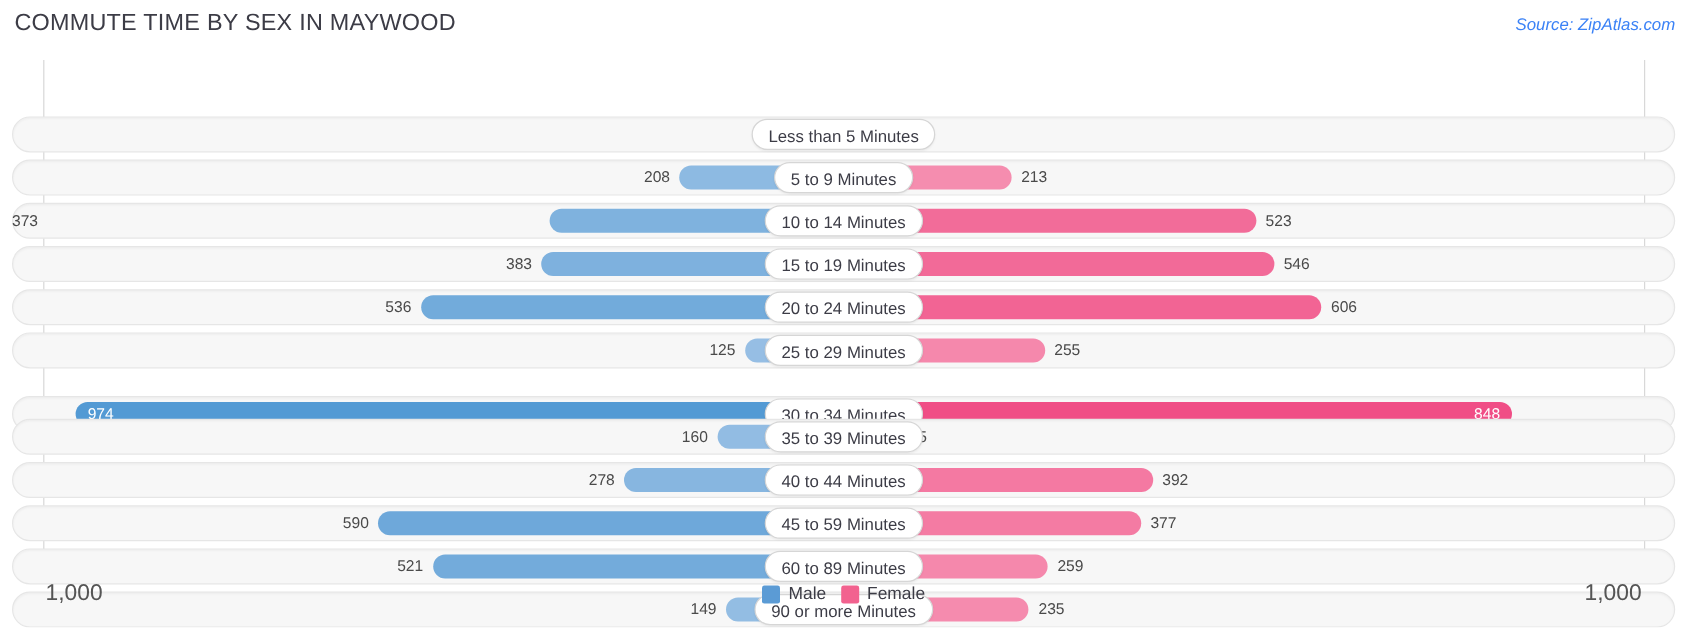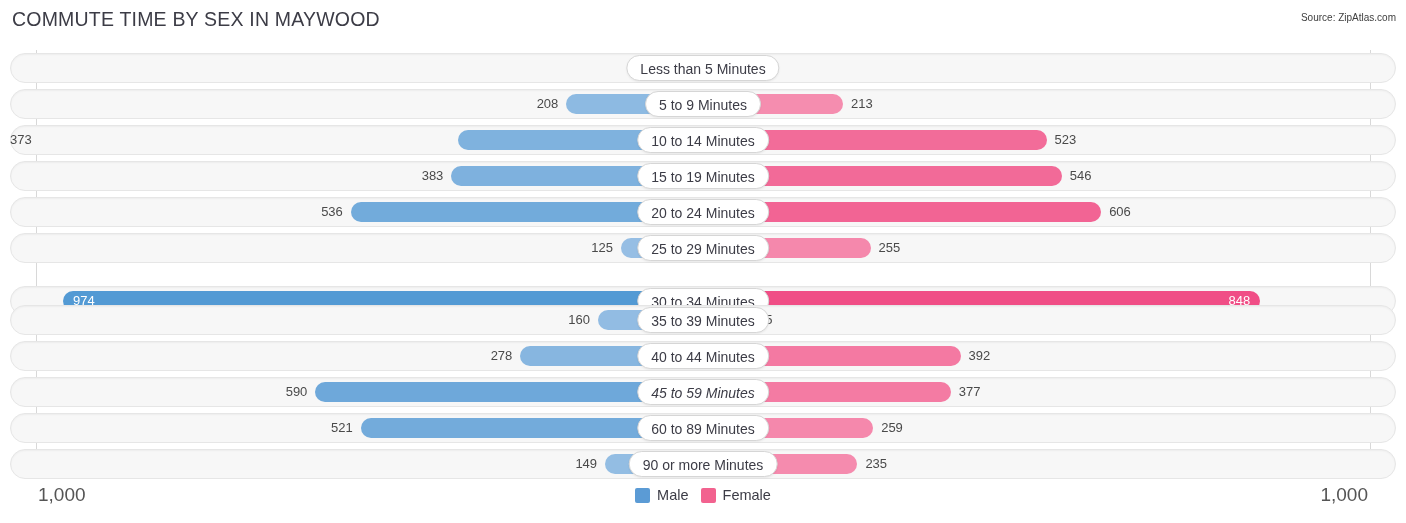--- a/index.html
+++ b/index.html
@@ -14,39 +14,40 @@
 
   
   .title{
     position:absolute;left:12px;top:8px;
     font-size:19.5px;letter-spacing:.2px;
     color:#3c3c46;font-weight:400;
     white-space:nowrap;
   }
   .source{
     position:absolute;right:10px;top:12px;
-    font-size:10px;
-    color:#404040;white-space:nowrap;
+    font-size:14px;font-style:italic;
+    color:#3b82f6;white-space:nowrap;
   }
 
   
   .plot{
     position:absolute;left:0;top:50px;
     width:1406px;height:432px;
   }
   .axis-line{
     position:absolute;top:0;bottom:16px;width:1px;
     background:#d8d8d8;
   }
   .axis-left{left:36px;}
   .axis-right{left:1370px;}
 
   .row{
     position:absolute;left:10px;width:1386px;height:42px;
     box-sizing:border-box;
+    margin-top:44px;
   }
   .track{
     position:absolute;left:0;top:0;width:100%;height:30px;
     background:#f7f7f7;
     border:1px solid #e6e6e6;
     border-radius:15px;
     box-sizing:border-box;
     box-shadow:inset 0 1px 2px rgba(0,0,0,.045);
   }
 
@@ -175,21 +176,21 @@
         <div class="bar bar-female" style="left: 693px; width: 257.544px; background: rgb(244, 121, 162);"></div>
         <div class="val" style="left: 958.544px;">392</div>
         <div class="cat-pill" style="left: 693px;">40 to 44 Minutes</div>
       </div>
       <div class="row" style="top: 327px;">
         <div class="track"></div>
         <div class="bar bar-male" style="left: 305.37px; width: 387.63px; background: rgb(110, 168, 218);"></div>
         <div class="val" style="left: 0px; width: 297.37px; text-align: right;">590</div>
         <div class="bar bar-female" style="left: 693px; width: 247.689px; background: rgb(244, 123, 163);"></div>
         <div class="val" style="left: 948.689px;">377</div>
-        <div class="cat-pill" style="left: 693px; font-style: italic;">45 to 59 Minutes</div>
+        <div class="cat-pill" style="left: 693px;">45 to 59 Minutes</div>
       </div>
       <div class="row" style="top: 363px;">
         <div class="track"></div>
         <div class="bar bar-male" style="left: 350.703px; width: 342.297px; background: rgb(115, 171, 219);"></div>
         <div class="val" style="left: 0px; width: 342.703px; text-align: right;">521</div>
         <div class="bar bar-female" style="left: 693px; width: 170.163px; background: rgb(245, 136, 172);"></div>
         <div class="val" style="left: 871.163px;">259</div>
         <div class="cat-pill" style="left: 693px;">60 to 89 Minutes</div>
       </div>
       <div class="row" style="top: 399px;">

